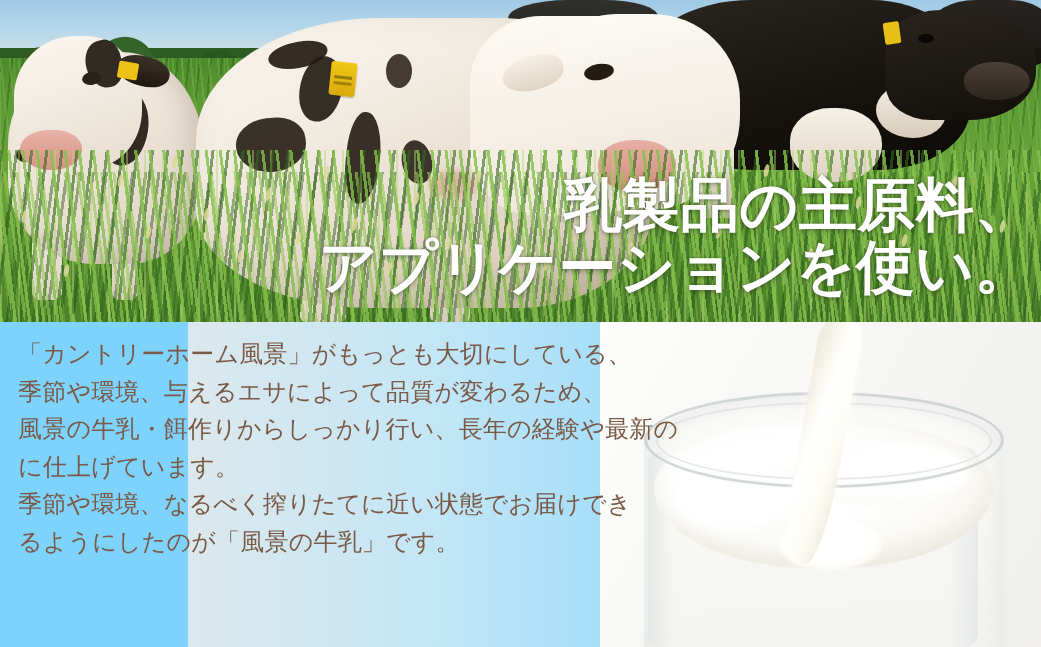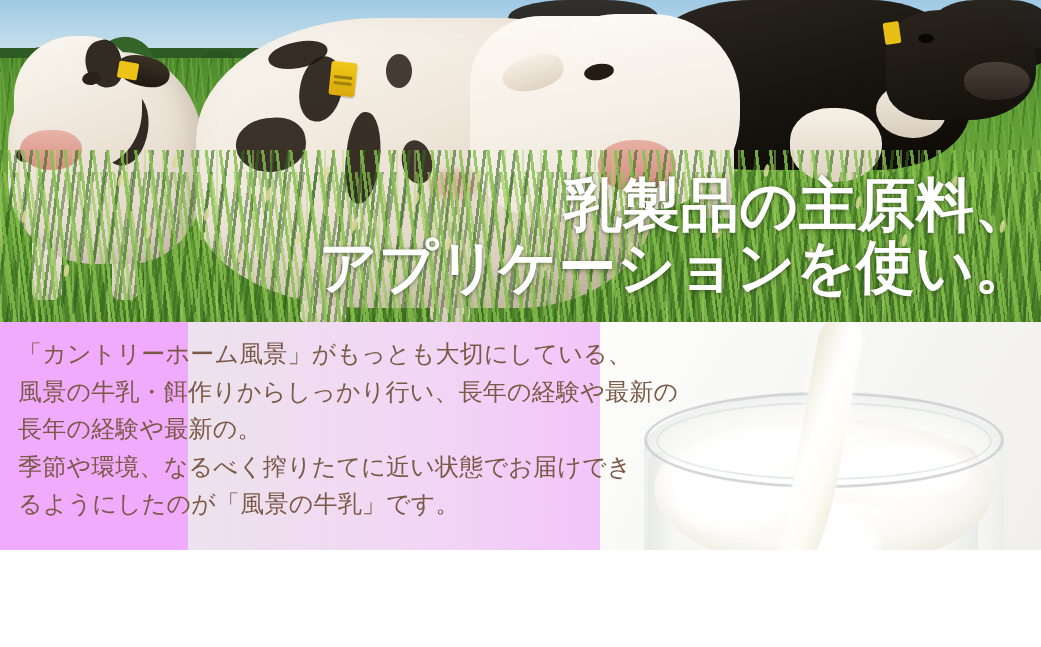--- a/index.html
+++ b/index.html
@@ -213,22 +213,22 @@
     color:#ffffff;
     text-shadow:
       0 0 3px rgba(60,70,40,.45),
       0 2px 5px rgba(40,50,30,.35);
     white-space:nowrap;
   }
   .headline .hl-line + .hl-line { margin-top:4px; }
 
   
   .text-band {
-    position:absolute; left:0; top:322px; width:1041px; height:228px;
-    background:#f0abfc;
+    position:absolute; left:0; top:322px; width:1041px; height:325px;
+    background:#7dd3fc;
     overflow:hidden;
   }
   
   .tone-band {
     position:absolute; left:188px; top:0; width:853px; height:100%;
     background:linear-gradient(90deg, rgba(236,236,234,.85) 0%, rgba(243,243,241,.6) 28%, rgba(250,250,249,.2) 60%, rgba(255,255,255,0) 100%);
   }
 
   
   .milk-photo {
@@ -416,21 +416,22 @@
       <div class="milk-swirl1"></div>
       <div class="milk-swirl2"></div>
       <div class="milk-splash"></div>
       <div class="glass-rim"></div>
       <div class="glass-rim-inner"></div>
       <div class="milk-stream"></div>
     </div>
 
     <div class="body-copy">
       <p>「カントリーホーム風景」がもっとも大切にしている、</p>
+      <p>季節や環境、与えるエサによって品質が変わるため、</p>
       <p>風景の牛乳・餌作りからしっかり行い、長年の経験や最新の</p>
-      <p>長年の経験や最新の。</p>
+      <p>に仕上げています。</p>
       <p>季節や環境、なるべく搾りたてに近い状態でお届けでき</p>
       <p>るようにしたのが「風景の牛乳」です。</p>
     </div>
 
   </div>
 
 </div>
 
 </body></html>

